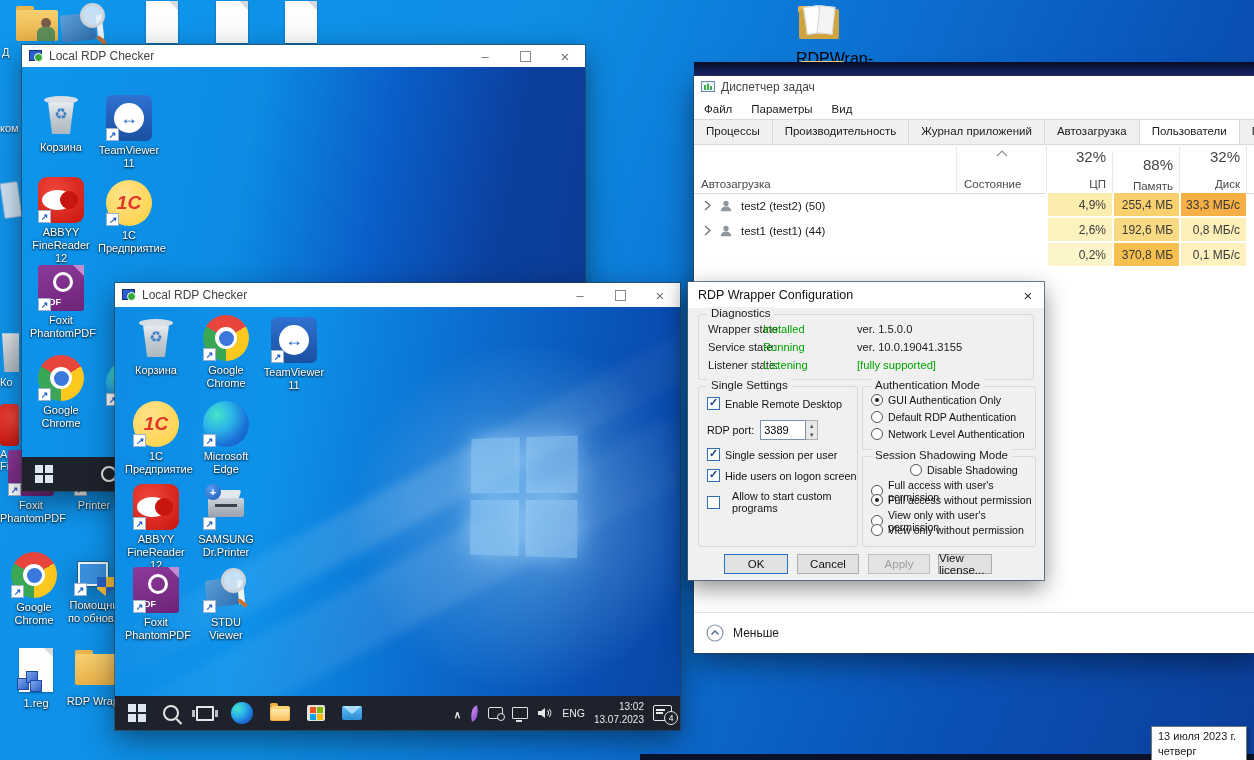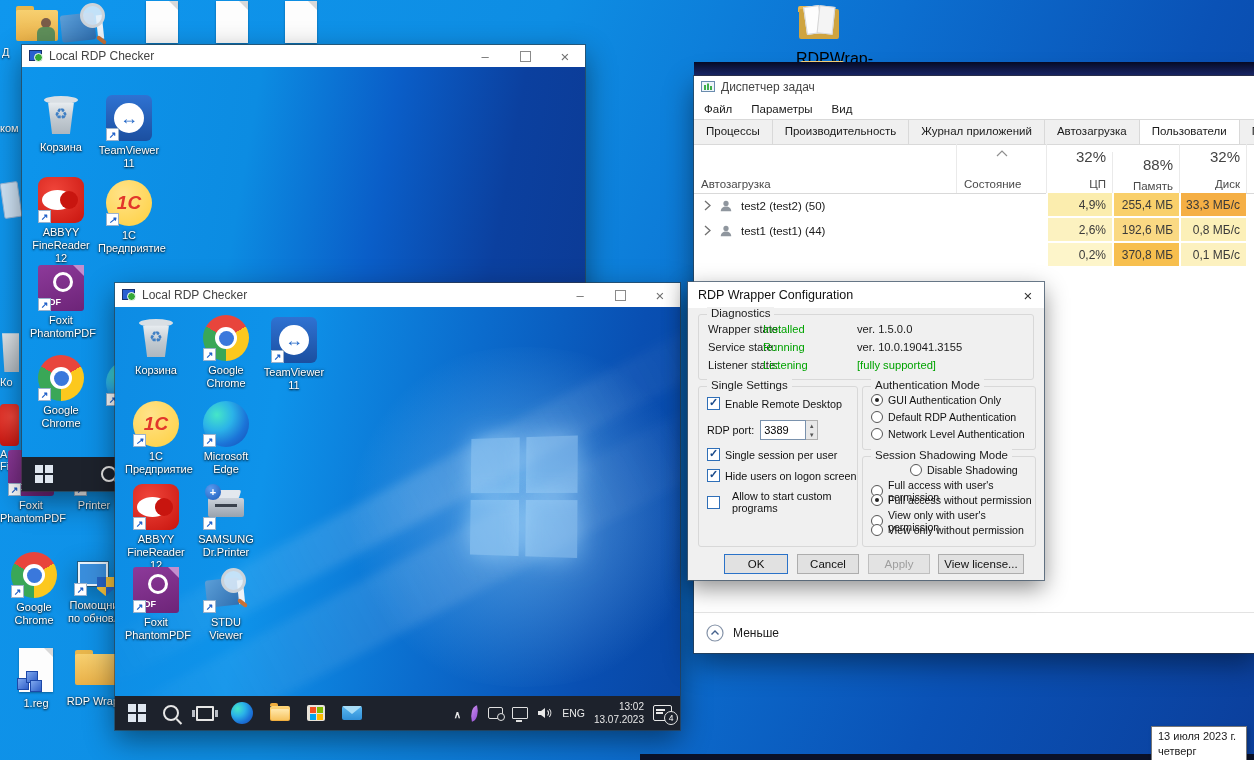--- a/index.html
+++ b/index.html
@@ -729,21 +729,21 @@
       </div>
       <div class="radiorow" style="left:8px;top:67px;">
         <span class="radio"></span>
           <span>View only without permission</span>
       </div>
     </div>
 
     <div class="dbtn def" style="left:36px;top:272px;width:64px;">OK</div>
     <div class="dbtn" style="left:109px;top:272px;width:62px;">Cancel</div>
     <div class="dbtn dis" style="left:180px;top:272px;width:62px;">Apply</div>
-    <div class="dbtn" style="left:250px;top:272px;width:86px;">View license...</div>
+    <div class="dbtn" style="left:250px;top:272px;width:54px;">View license...</div>
   </div>
 
   <div class="abs" style="left:640px;top:754px;width:614px;height:6px;background:#0a1128;"></div>
 
   <div class="abs" id="tooltip">13 июля 2023 г.
 четверг</div>
 
 </div>
 
 </body></html>

